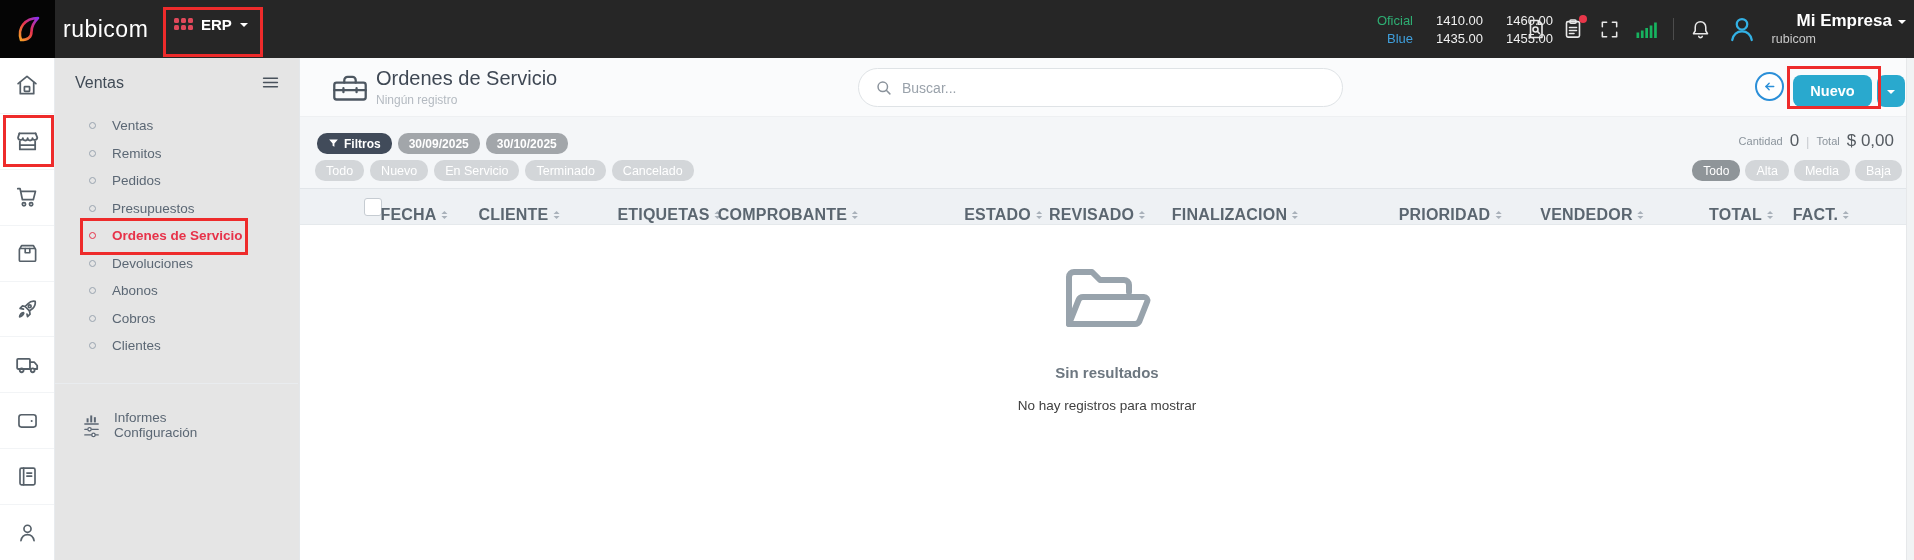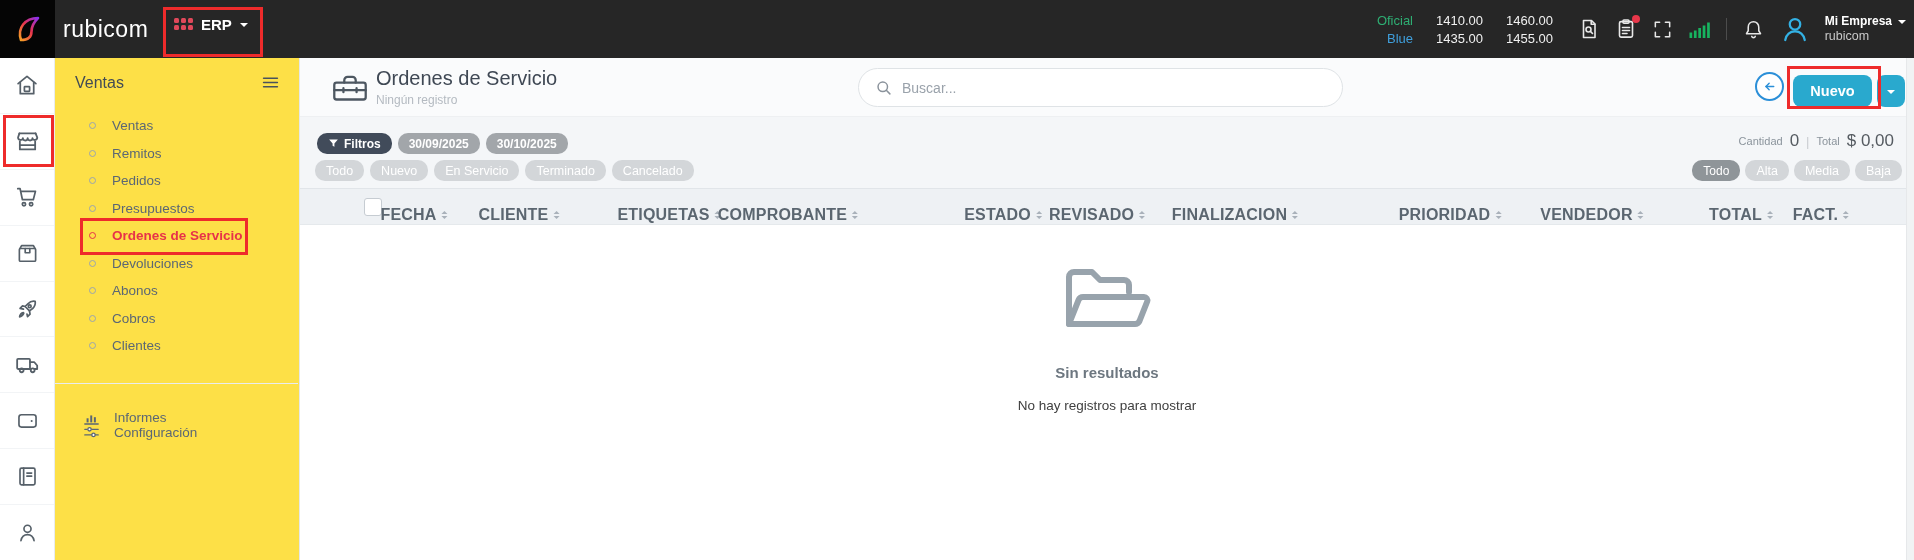--- a/index.html
+++ b/index.html
@@ -20,30 +20,30 @@
   .rates .oficial { color:var(--rate_oficial_green); }
   .rates .blue { color:var(--rate_blue); }
   .tb-icons { position:absolute; right:8px; top:0; height:58px; display:flex; align-items:center; gap:15px; color:#e8e8e8; }
   .tb-ic { position:relative; display:flex; align-items:center; cursor:pointer; }
   .tb-ic svg { display:block; }
   .reddot { position:absolute; right:-3px; top:-3px; width:8px; height:8px; border-radius:50%; background:#e8374a; }
   .tbdivider { width:1px; height:22px; background:#4c4c4c; }
   .sig { color:var(--signal_green); }
   .avatar { color:var(--avatar_cyan); }
   .company { display:flex; flex-direction:column; line-height:1.2; cursor:pointer; }
-  .company .l1 { display:flex; align-items:center; gap:6px; color:#fff; font-size:12px; font-weight:700; }
+  .company .l1 { display:flex; align-items:center; gap:6px; color:#fff; font-size:17px; font-weight:700;margin-left:25px; }
   .company .l2 { color:#c9c9c9; font-size:12.5px; }
 
   
   .rail { position:absolute; left:0; top:58px; width:55px; height:502px; background:#fff; border-right:1px solid #e8ebee; display:flex; flex-direction:column; }
   .rcell { flex:1; display:flex; align-items:center; justify-content:center; color:#566069; border-bottom:1px solid #f2f4f6; cursor:pointer; }
   .rcell:last-child { border-bottom:none; }
 
   
-  .menu { position:absolute; left:55px; top:58px; width:245px; height:502px; background:#fde047; border-right:1px solid #e4e7ea; }
+  .menu { position:absolute; left:55px; top:58px; width:245px; height:502px; background:#e5e5e5; border-right:1px solid #e4e7ea; }
   .menu-head { position:absolute; left:20px; top:16px; font-size:16px; color:#414b56; }
   .burger { position:absolute; right:19px; top:15px; color:#49525c; cursor:pointer; }
   .menu-list { position:absolute; left:0; top:54px; right:1px; }
   .mi { height:27.5px; display:flex; align-items:center; padding-left:34px; gap:16px; font-size:13.5px; color:#5b6774; cursor:pointer; }
   .bullet { width:7px; height:7px; border:1.5px solid #9aa4b0; border-radius:50%; flex:none; }
   .mi.active { color:var(--active_menu_red); font-weight:700; }
   .mi.active .bullet { border-color:var(--active_menu_red); }
   .menu-div { position:absolute; left:0; right:1px; top:325px; border-top:1px solid #e9ecef; }
   .mf { position:absolute; left:0; right:1px; height:27px; display:flex; align-items:center; gap:13px; padding-left:27px; font-size:13.5px; color:#5b6774; cursor:pointer; }
   .mf svg { color:#5b6673; }

